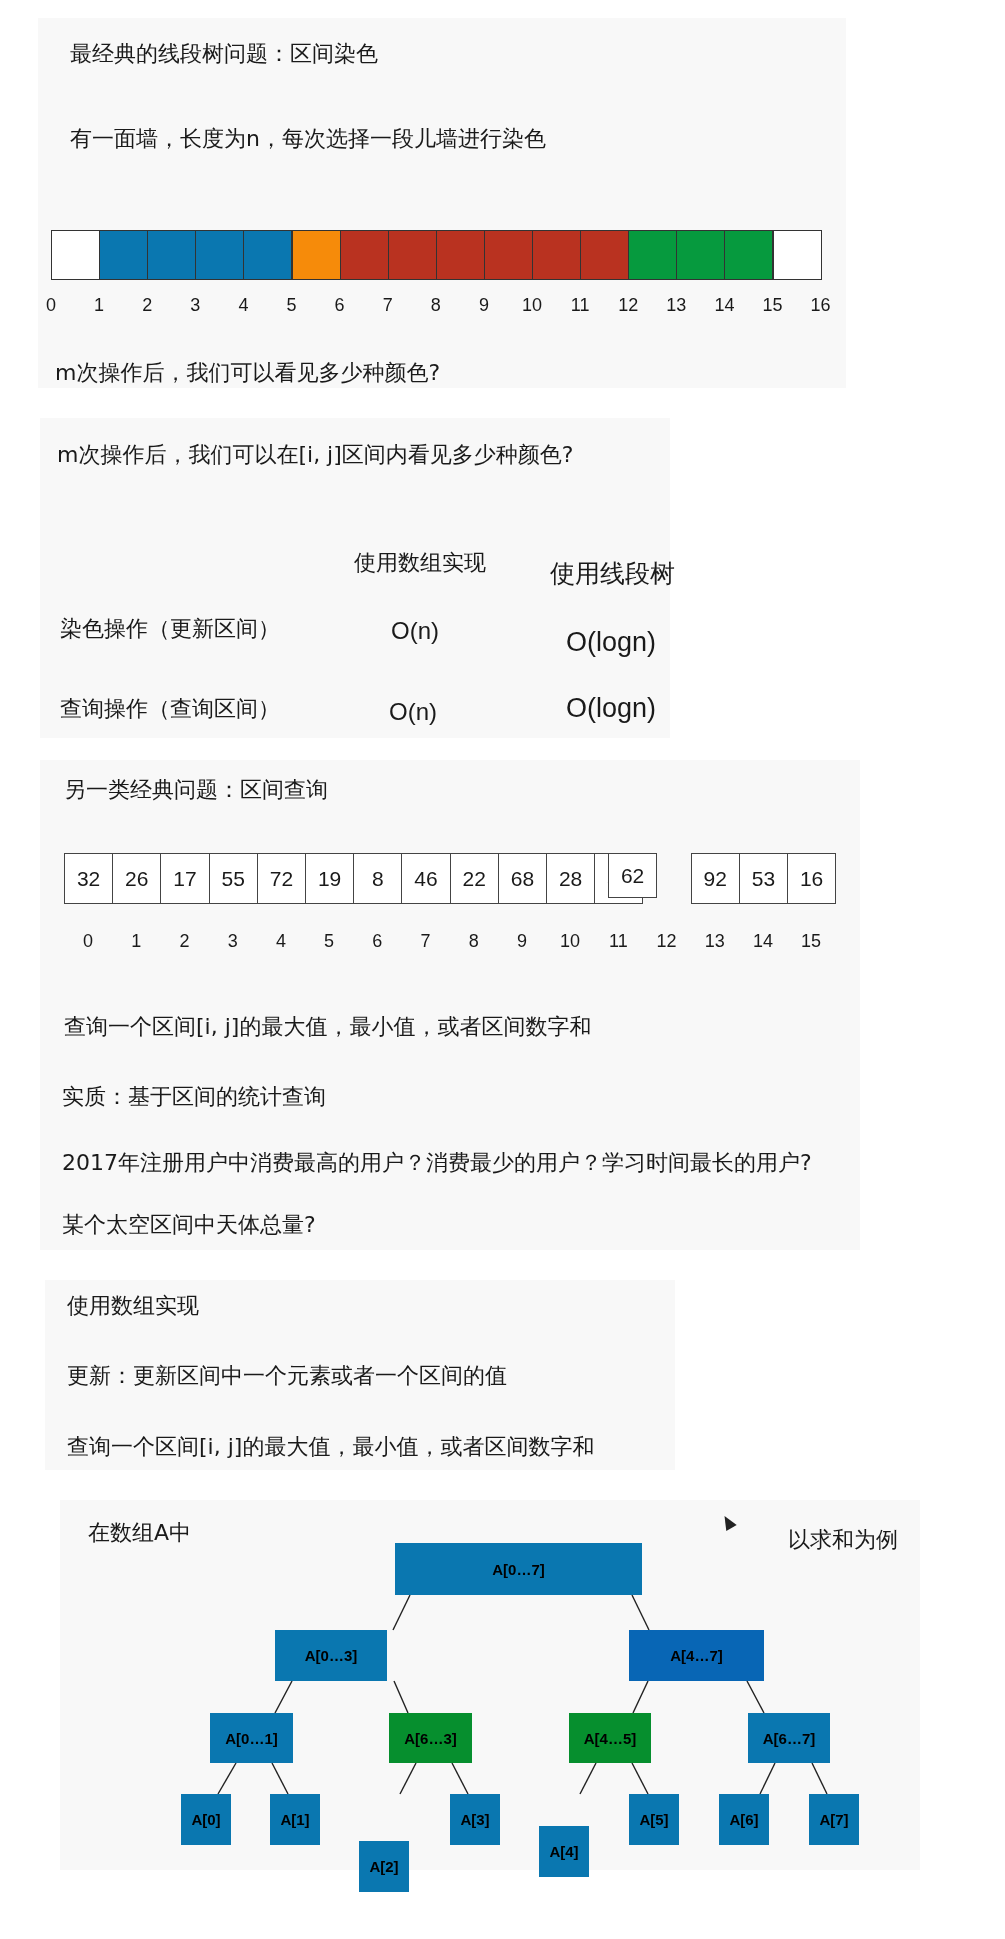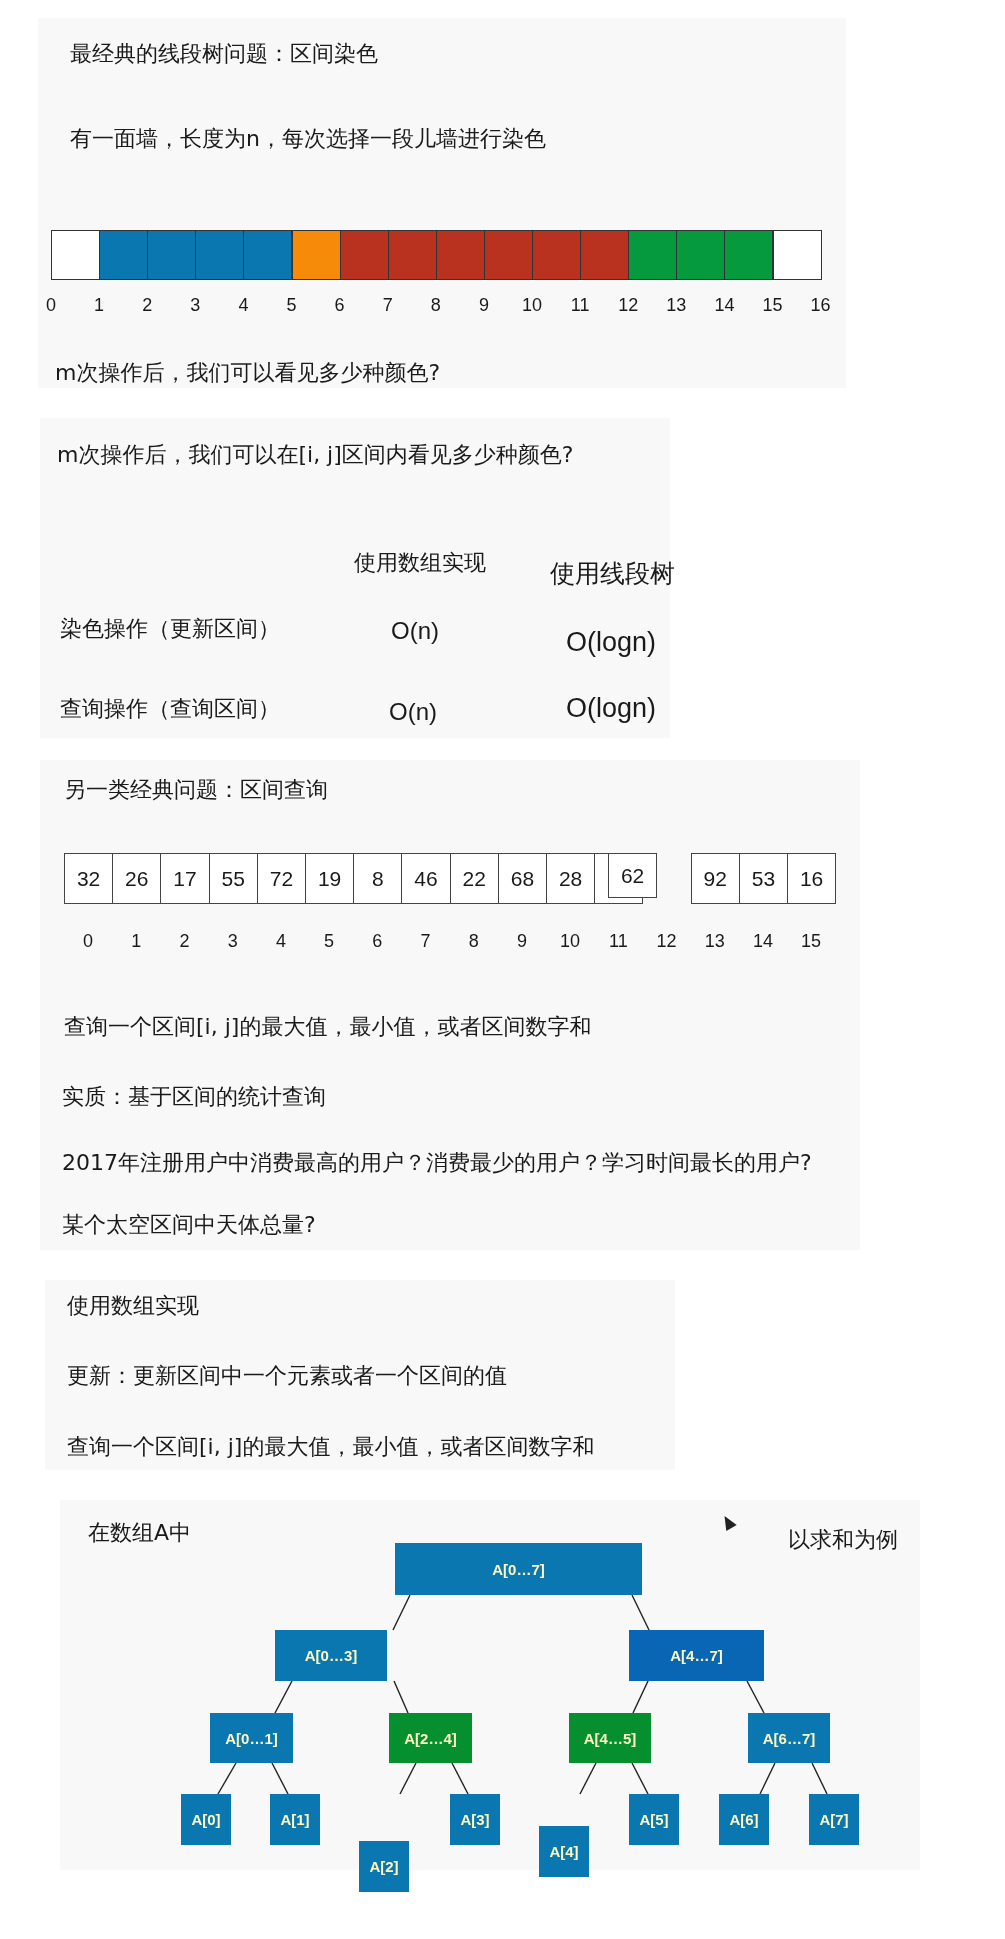--- a/index.html
+++ b/index.html
@@ -2,21 +2,21 @@
 <html><head>
 <meta charset="utf-8">
 <style>
   html,body{margin:0;padding:0;}
   body{width:1005px;height:1939px;position:relative;background:#ffffff;font-family:"DejaVu Sans","Liberation Sans",sans-serif;color:#1a1a1a;overflow:hidden;}
   .panel{position:absolute;background:#f8f8f8;}
   .t{position:absolute;white-space:nowrap;font-size:22px;line-height:1;transform:translateY(-50%);}
   .cell{position:absolute;box-sizing:border-box;border:1px solid #333;}
   .tick{position:absolute;font-size:18px;transform:translate(-50%,-50%);font-family:"Liberation Sans",sans-serif;}
   .arr{position:absolute;box-sizing:border-box;border:1px solid #444;background:#fff;display:flex;align-items:center;justify-content:center;font-size:21px;font-family:"Liberation Sans",sans-serif;}
-  .node{position:absolute;display:flex;align-items:center;justify-content:center;color:#fef9c3;font-weight:bold;font-size:15px;font-family:"Liberation Sans",sans-serif;box-sizing:border-box;}
+  .node{position:absolute;display:flex;align-items:center;justify-content:center;color:#000000;font-weight:bold;font-size:15px;font-family:"Liberation Sans",sans-serif;box-sizing:border-box;}
   .cplx{font-family:"Liberation Sans",sans-serif;}
   svg.lines{position:absolute;left:0;top:0;}
   .cursor{position:absolute;width:0;height:0;border-left:6px solid transparent;border-right:6px solid transparent;border-bottom:14px solid #222;transform:rotate(-30deg);}
 </style>
 </head>
 <body>
 
 <div class="panel" style="left:38px;top:18px;width:808px;height:370px;"></div>
 <div class="panel" style="left:40px;top:418px;width:630px;height:320px;"></div>
 <div class="panel" style="left:40px;top:760px;width:820px;height:490px;"></div>
@@ -144,21 +144,21 @@
     <line x1="632" y1="1763" x2="648" y2="1794"></line>
     <line x1="775" y1="1763" x2="760" y2="1794"></line>
     <line x1="812" y1="1763" x2="827" y2="1794"></line>
   </g>
 </svg>
 
 <div class="node" style="left:395px;top:1543px;width:247px;height:52px;background:#0a77b0;">A[0…7]</div>
 <div class="node" style="left:275px;top:1630px;width:112px;height:51px;background:#0a77b0;">A[0…3]</div>
 <div class="node" style="left:629px;top:1630px;width:135px;height:51px;background:#0866b5;">A[4…7]</div>
 <div class="node" style="left:210px;top:1713px;width:83px;height:50px;background:#0a77b0;text-align:center;">A[0…1]</div>
-<div class="node" style="left:389px;top:1713px;width:83px;height:50px;background:#068f2e;">A[2…4]</div>
+<div class="node" style="left:389px;top:1713px;width:83px;height:50px;background:#068f2e;">A[6…3]</div>
 <div class="node" style="left:569px;top:1713px;width:82px;height:50px;background:#068f2e;">A[4…5]</div>
 <div class="node" style="left:748px;top:1713px;width:82px;height:50px;background:#0a77b0;">A[6…7]</div>
 <div id="leaves">
     <div class="node" style="left: 181px; top: 1794px; width: 50px; height: 51px; background: rgb(10, 119, 176);">A[0]</div>
     <div class="node" style="left: 270px; top: 1794px; width: 50px; height: 51px; background: rgb(10, 119, 176);">A[1]</div>
     <div class="node" style="left: 359px; top: 1794px; width: 50px; height: 51px; background: rgb(10, 119, 176); margin-top: 47px;">A[2]</div>
     <div class="node" style="left: 450px; top: 1794px; width: 50px; height: 51px; background: rgb(10, 119, 176);">A[3]</div>
     <div class="node" style="left: 539px; top: 1794px; width: 50px; height: 51px; background: rgb(10, 119, 176); margin-top: 32px;">A[4]</div>
     <div class="node" style="left: 629px; top: 1794px; width: 50px; height: 51px; background: rgb(10, 119, 176);">A[5]</div>
     <div class="node" style="left: 719px; top: 1794px; width: 50px; height: 51px; background: rgb(10, 119, 176);">A[6]</div>

